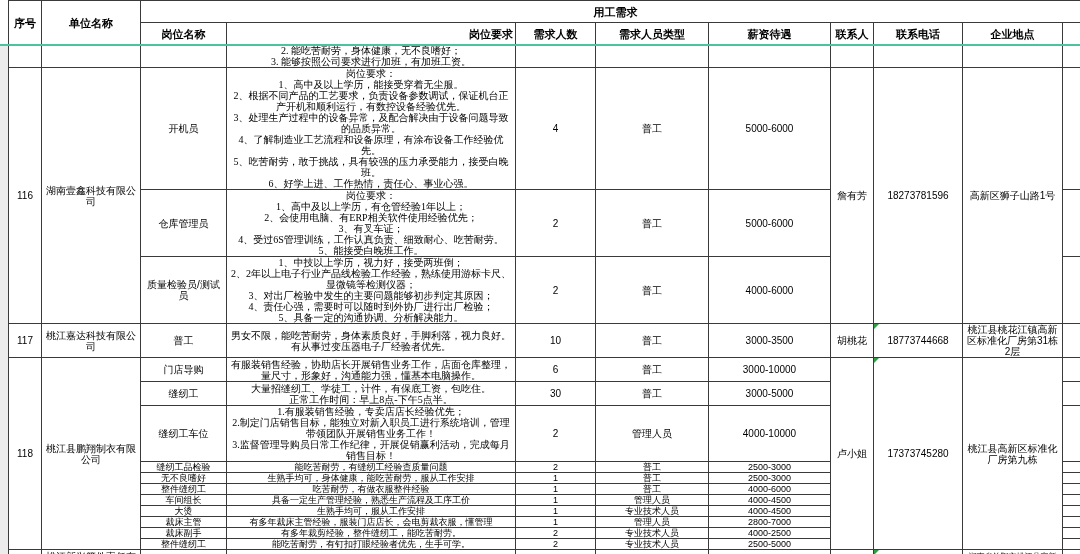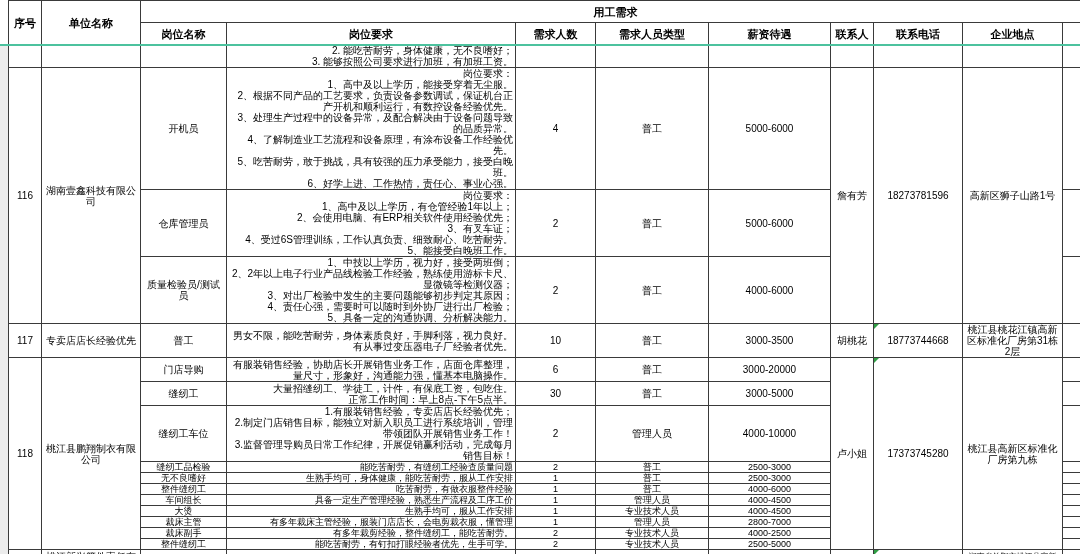--- a/index.html
+++ b/index.html
@@ -5,22 +5,22 @@
   html,body{margin:0;padding:0;background:#fff;color:#000;font-family:"Liberation Sans",sans-serif;}
   .viewport{position:relative;width:1080px;height:554px;overflow:hidden;background:#fff;}
   .left-gutter{position:absolute;top:46px;left:0;width:8px;height:508px;background:#ececec;}
   .frozen-line{position:absolute;top:44px;left:0;width:1080px;height:2px;background:#4cc29e;z-index:6;}
   table.sheet{border-collapse:collapse;table-layout:fixed;position:absolute;left:8px;top:0;width:1082px;background:#fff;}
   col.w0{width:33px}col.w1{width:99px}col.w2{width:86px}col.w3{width:289px}col.w4{width:80px}
   col.w5{width:113px}col.w6{width:122px}col.w7{width:43px}col.w8{width:89px}col.w9{width:100px}col.w10{width:28px}
   th,td{border:1px solid #3a3a3a;padding:0 2px;overflow:hidden;vertical-align:middle;
         text-align:center;font-size:10px;line-height:11px;word-break:break-all;position:relative;}
   th{font-weight:bold;font-size:11px;line-height:12px;}
-  th.left{text-align:center;}
-  td.req{text-align:right;white-space:pre-wrap;}
+  th.left{text-align:right;}
+  td.req{text-align:center;white-space:pre-wrap;font-family:Liberation Serif, serif;}
   td.sm{font-size:9px;line-height:10px;}
   td.xs{font-size:8px;line-height:10px;}
   i.tri{position:absolute;top:0;left:0;width:0;height:0;border-top:5px solid #2f9e44;border-right:5px solid transparent;}
 </style>
 </head>
 <body>
 
 <div class="viewport">
   <div class="left-gutter"></div>
 
@@ -110,39 +110,39 @@
 3、对出厂检验中发生的主要问题能够初步判定其原因；
 4、责任心强，需要时可以随时到外协厂进行出厂检验；
 5、具备一定的沟通协调、分析解决能力。</td>
           <td>2</td>
           <td>普工</td>
           <td>4000-6000</td>
           <td></td>
         </tr>
         <tr style="height: 20px;">
           <td>117</td>
-          <td>专卖店店长经验优先</td>
+          <td>桃江嘉达科技有限公司</td>
           <td>普工</td>
           <td class="req">男女不限，能吃苦耐劳，身体素质良好，手脚利落，视力良好。有从事过变压器电子厂经验者优先。</td>
           <td>10</td>
           <td>普工</td>
           <td>3000-3500</td>
           <td>胡桃花</td>
           <td>18773744668<i class="tri"></i></td>
           <td>桃江县桃花江镇高新区标准化厂房第31栋2层</td>
           <td></td>
         </tr>
         <tr style="height: 24px;">
           <td rowspan="11">118</td>
           <td rowspan="11">桃江县鹏翔制衣有限公司</td>
           <td>门店导购</td>
           <td class="req">有服装销售经验，协助店长开展销售业务工作，店面仓库整理，量尺寸，形象好，沟通能力强，懂基本电脑操作。</td>
           <td>6</td>
           <td>普工</td>
-          <td>3000-20000</td>
+          <td>3000-10000</td>
           <td rowspan="11">卢小姐</td>
           <td rowspan="11">17373745280<i class="tri"></i></td>
           <td rowspan="11">桃江县高新区标准化厂房第九栋</td>
           <td></td>
         </tr>
         <tr style="height: 24px;">
           <td>缝纫工</td>
           <td class="req">大量招缝纫工、学徒工，计件，有保底工资，包吃住。
 正常工作时间：早上8点-下午5点半。</td>
           <td>30</td>

